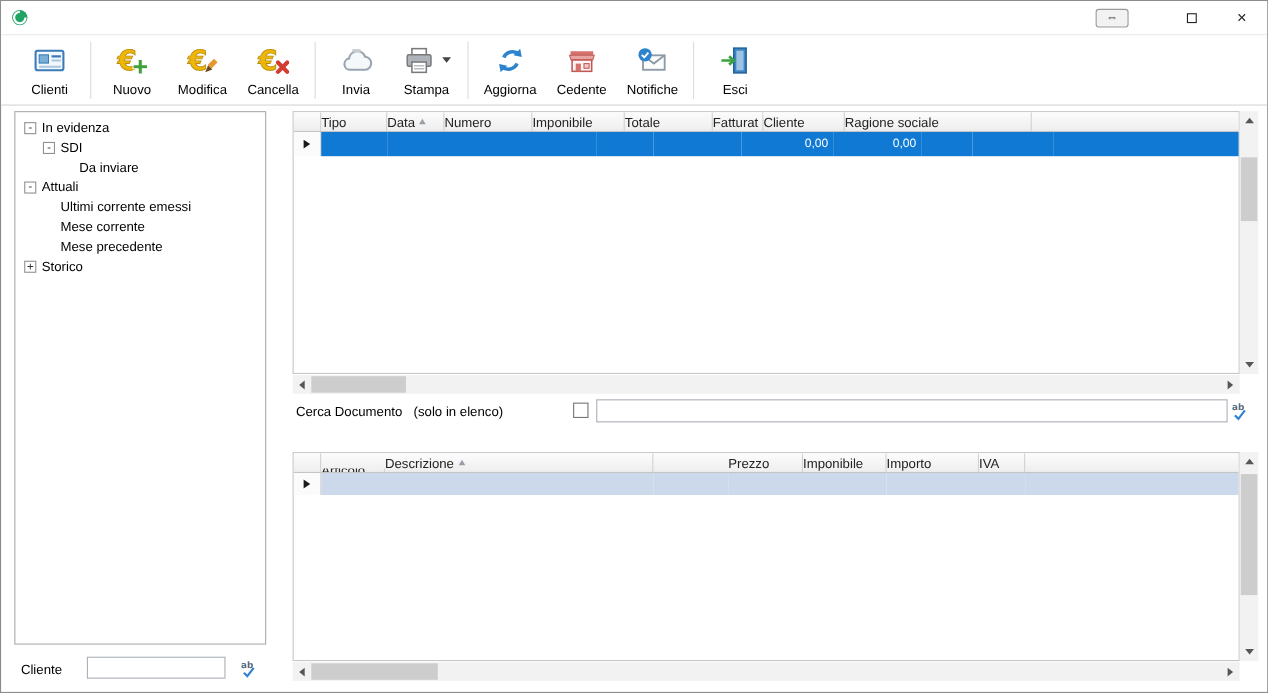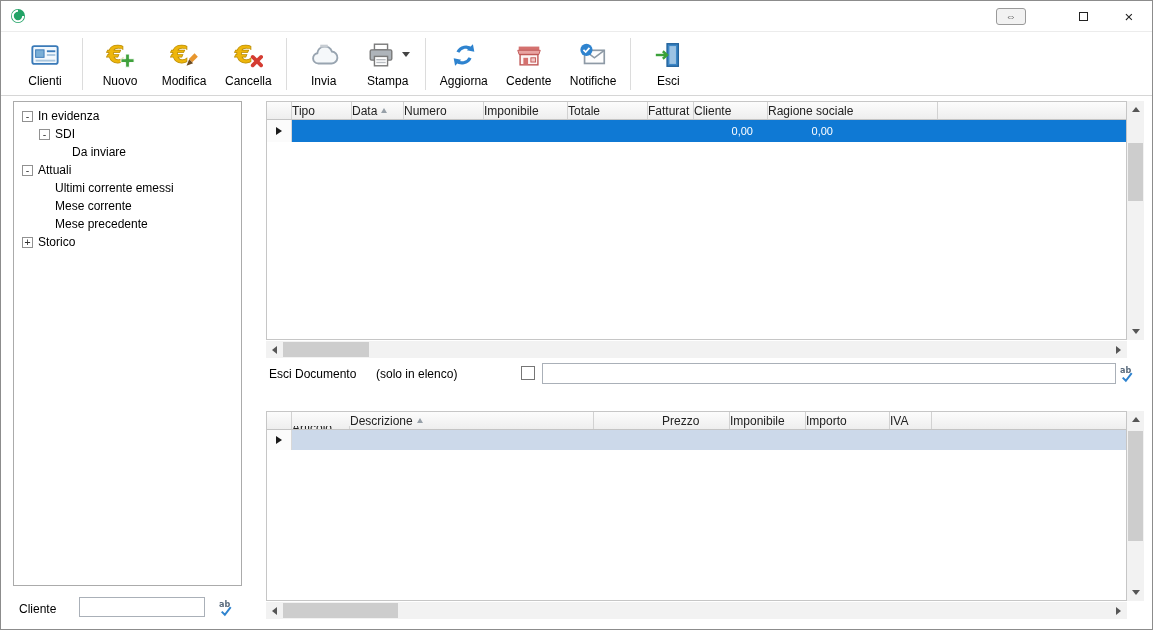--- a/index.html
+++ b/index.html
@@ -331,21 +331,21 @@
         <span class="tri-l"></span>
       </span>
     <span class="sb-track">
         <span class="sb-thumb-h" style="left:0;width:86px;"></span>
       </span>
     <span class="sb-btn">
         <span class="tri-r"></span>
       </span>
   </div>
 
-  <span class="search-label">Esci Documento</span>
+  <span class="search-label">Cerca Documento</span>
   <span class="search-hint">(solo in elenco)</span>
   <span class="search-checkbox"></span>
   <input class="search-input" type="text" value="" style="">
   <span class="abc-btn abc-search">
     <svg viewBox="0 0 22 20" width="20" height="18">
         <text x="1" y="9" font-size="9" font-weight="bold" fill="#5a6b7d" font-family="DejaVu Sans, sans-serif">ab</text>
         <path d="M4 14l3.5 3.5L14 9" stroke="#2e83cf" stroke-width="2.2" fill="none"></path>
       </svg>
   </span>
 

